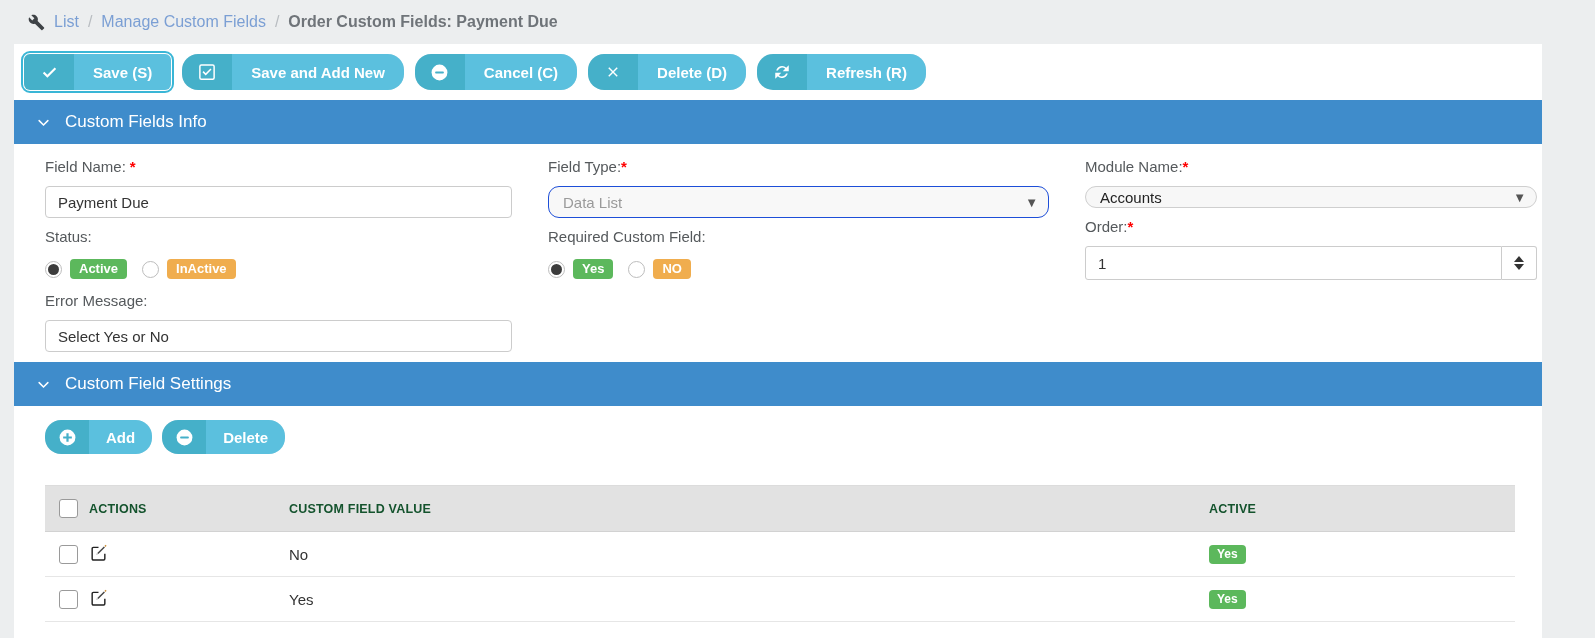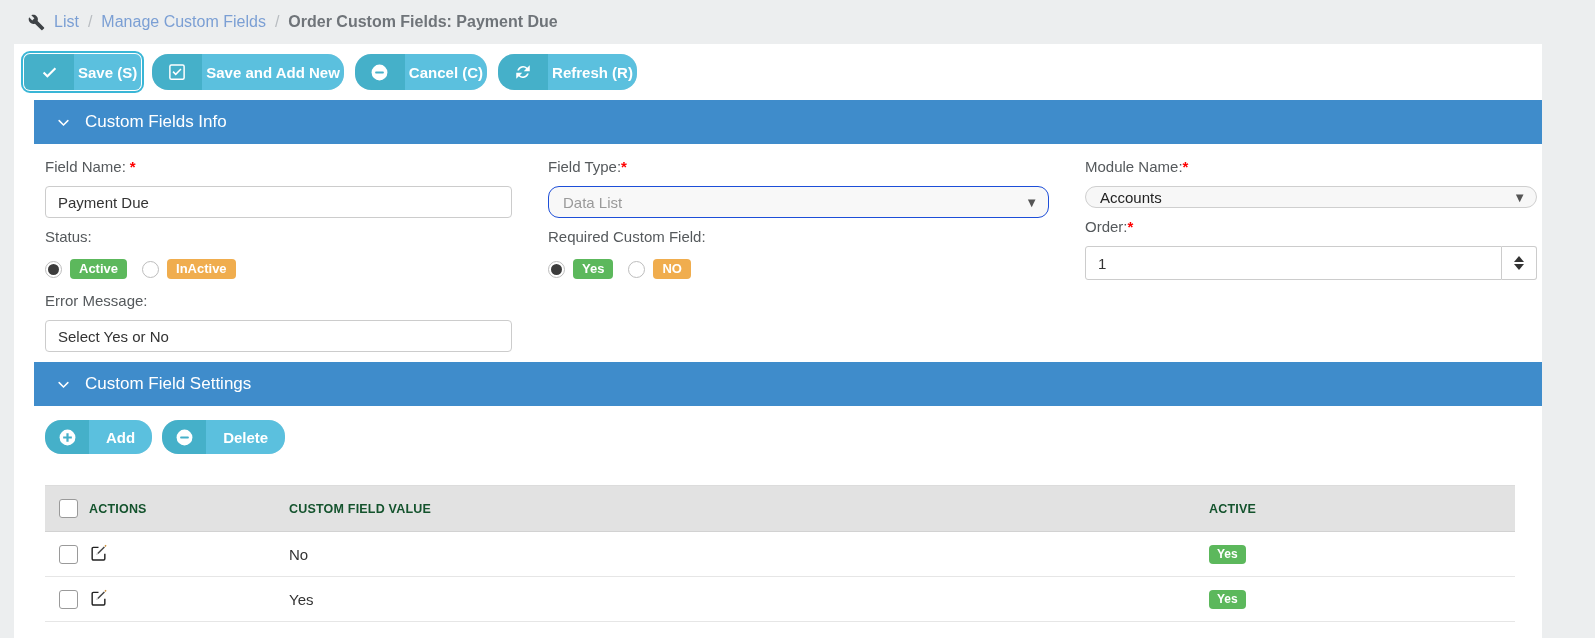--- a/index.html
+++ b/index.html
@@ -60,35 +60,34 @@
     justify-content: center;
     color: #fff;
   }
   .tbtn .lbl {
     background: #5bc0de;
     color: #ffffff;
     font-size: 15px;
     font-weight: bold;
     display: flex;
     align-items: center;
-    padding: 0 4px;
+    padding: 0 19px;
     white-space: nowrap;
   }
   .tbtn.focused { outline: 2px solid #3ab6d6; outline-offset: 1px; border-radius: 6px; }
 
   
   .panel-head {
     background: #3f8ccb;
     color: #ffffff;
     height: 44px;
     display: flex;
     align-items: center;
     padding-left: 22px;
     font-size: 17px;
-    margin-left: 20px;
   }
   .panel-head .chev { margin-right: 14px; display: flex; align-items: center; }
   .panel-body { background: #ffffff; }
 
   
   .form-grid {
     display: grid;
     grid-template-columns: 503px 537px 488px;
     padding: 14px 0 0 31px;
   }
@@ -251,20 +250,28 @@
     <button class="tbtn">
       <span class="ico">
         <svg width="19" height="19" viewBox="0 0 24 24">
           <circle cx="12" cy="12" r="10" fill="#fff"></circle>
           <rect x="6.5" y="10.6" width="11" height="2.8" rx="1" fill="#45b0c9"></rect>
         </svg>
       </span>
       <span class="lbl">Cancel (C)</span>
     </button>
 
+    <button class="tbtn">
+      <span class="ico">
+        <svg width="16" height="16" viewBox="0 0 24 24">
+          <path fill="#fff" d="M19.1 6.4L17.6 4.9 12 10.5 6.4 4.9 4.9 6.4 10.5 12l-5.6 5.6 1.5 1.5L12 13.5l5.6 5.6 1.5-1.5L13.5 12z"></path>
+        </svg>
+      </span>
+      <span class="lbl">Delete (D)</span>
+    </button>
 
     <button class="tbtn">
       <span class="ico">
         <svg width="18" height="18" viewBox="0 0 24 24">
           <path fill="#fff" d="M17.6 6.4A8 8 0 0 0 4.3 10h2.2a6 6 0 0 1 9.7-2.2L13 11h8V3l-3.4 3.4zM19.7 14h-2.2a6 6 0 0 1-9.7 2.2L11 13H3v8l3.4-3.4A8 8 0 0 0 19.7 14z"></path>
         </svg>
       </span>
       <span class="lbl">Refresh (R)</span>
     </button>
   </div>

